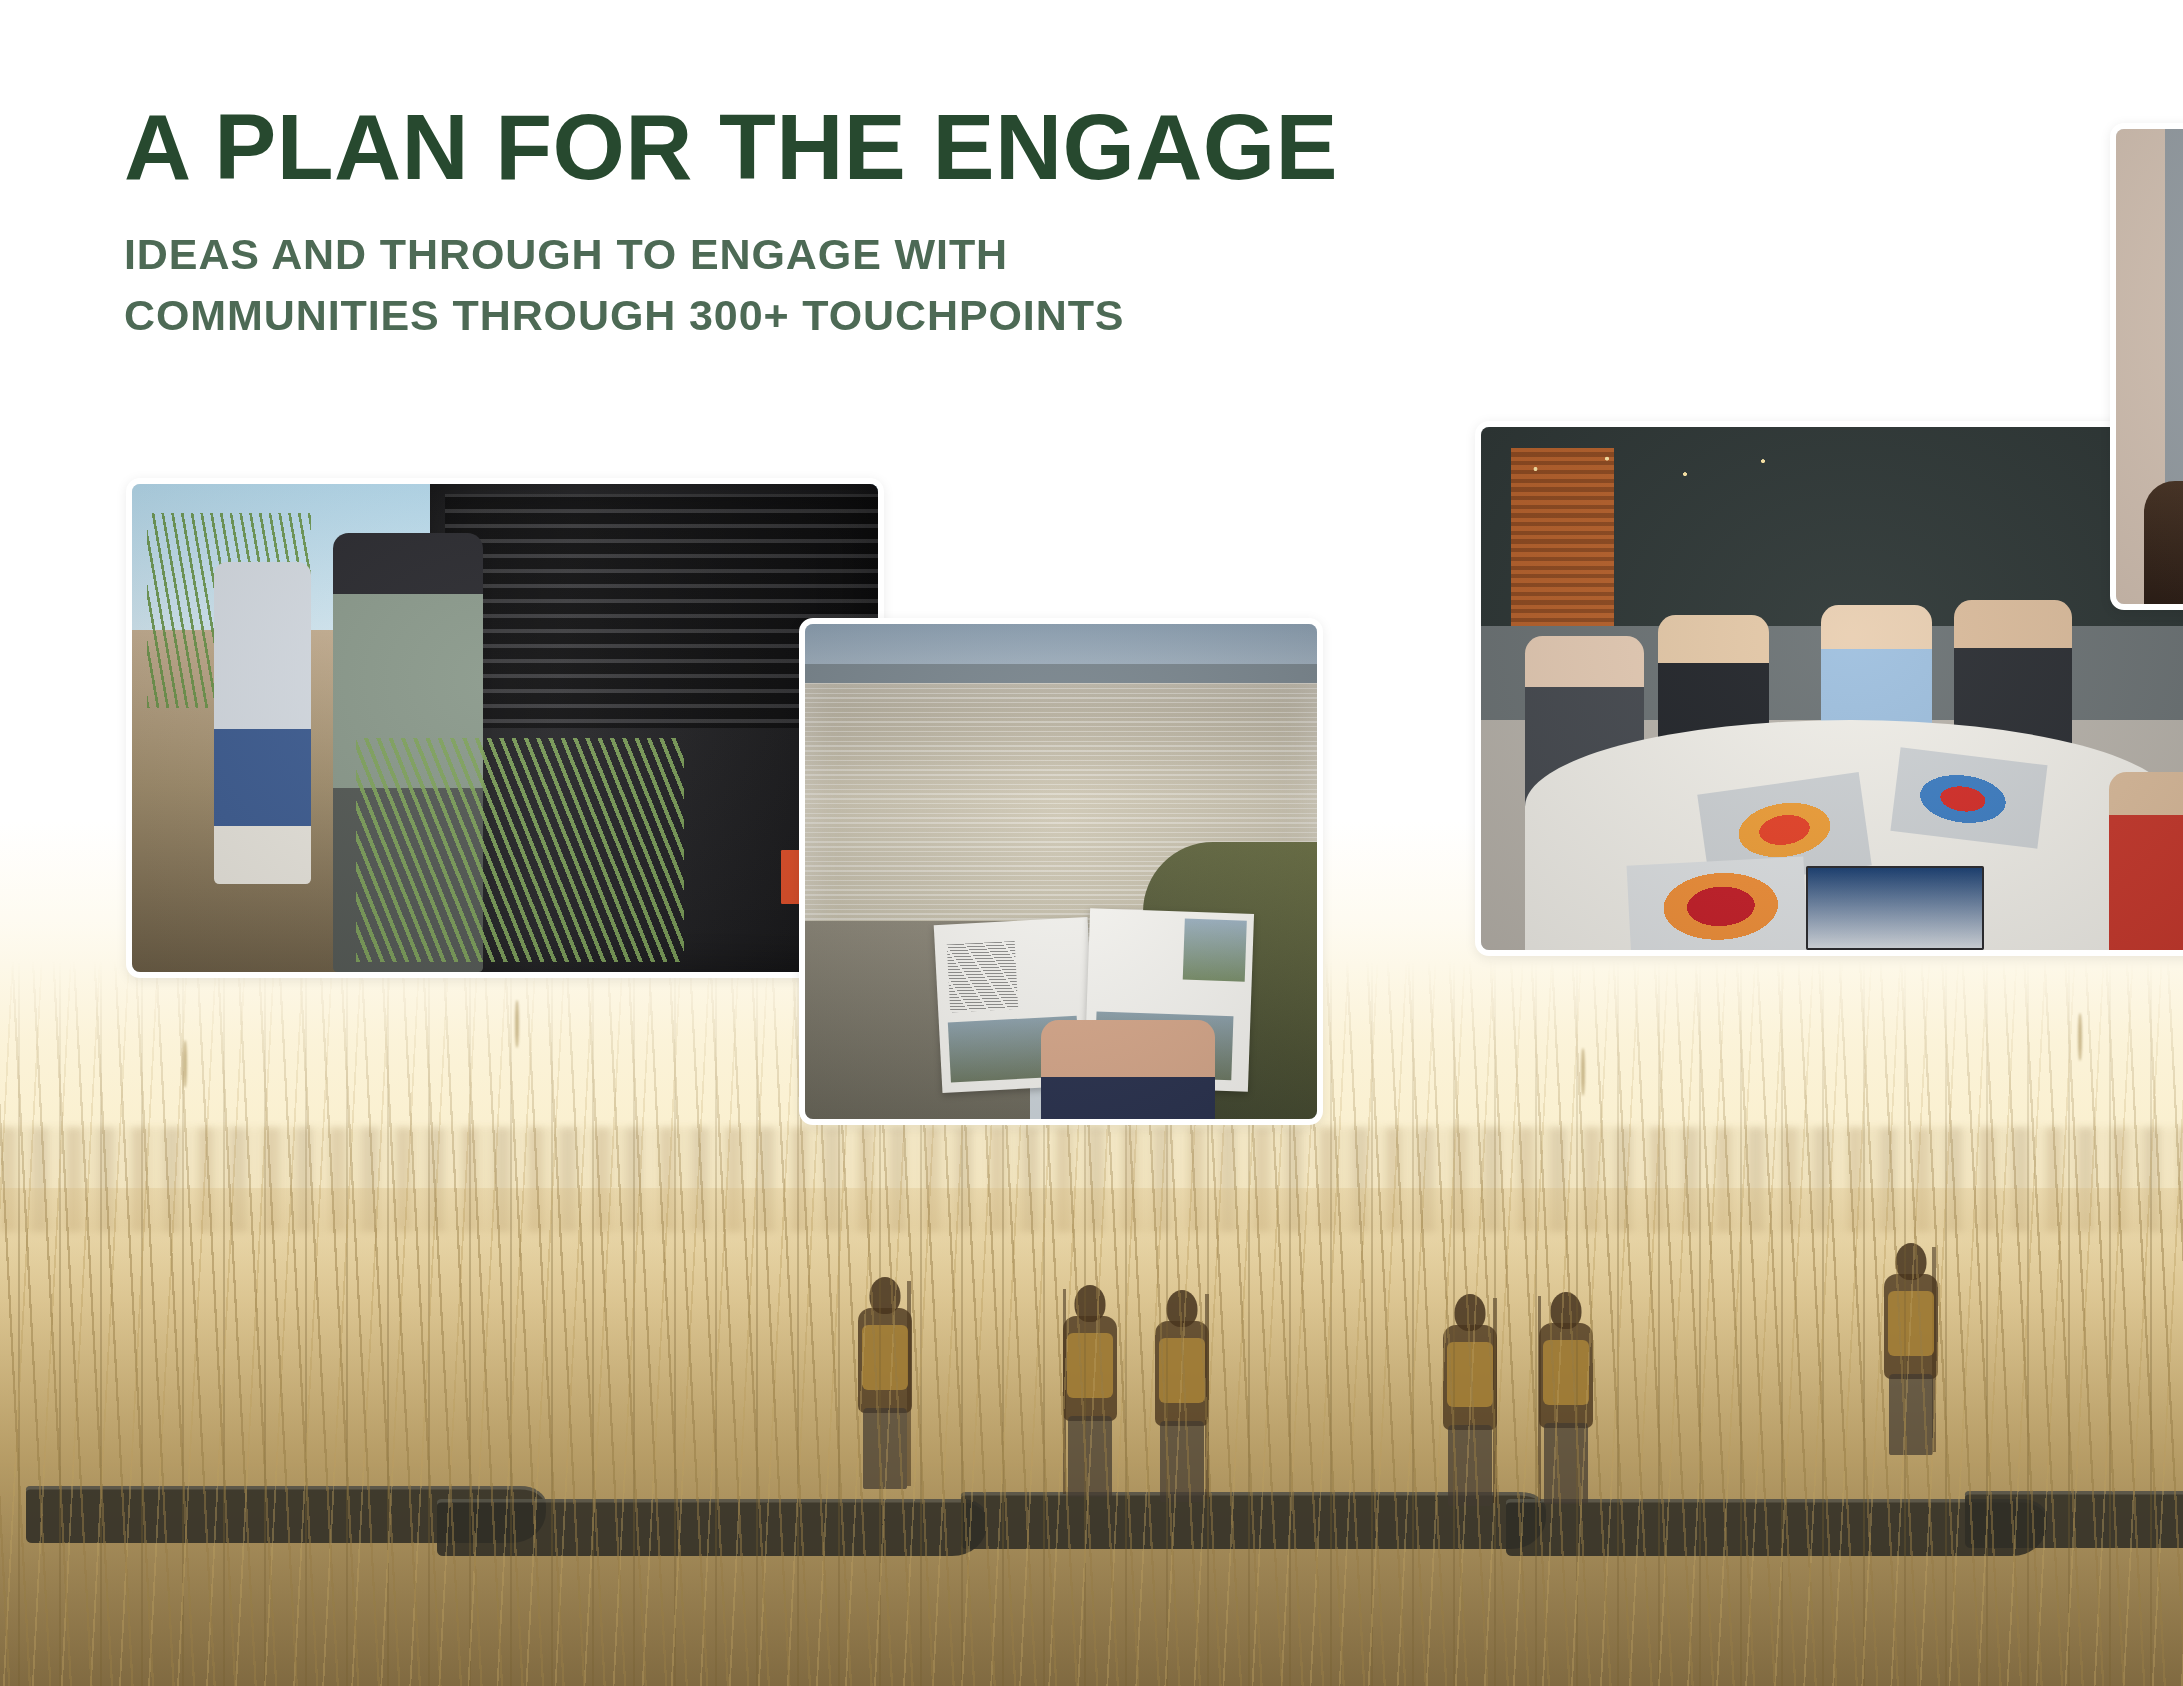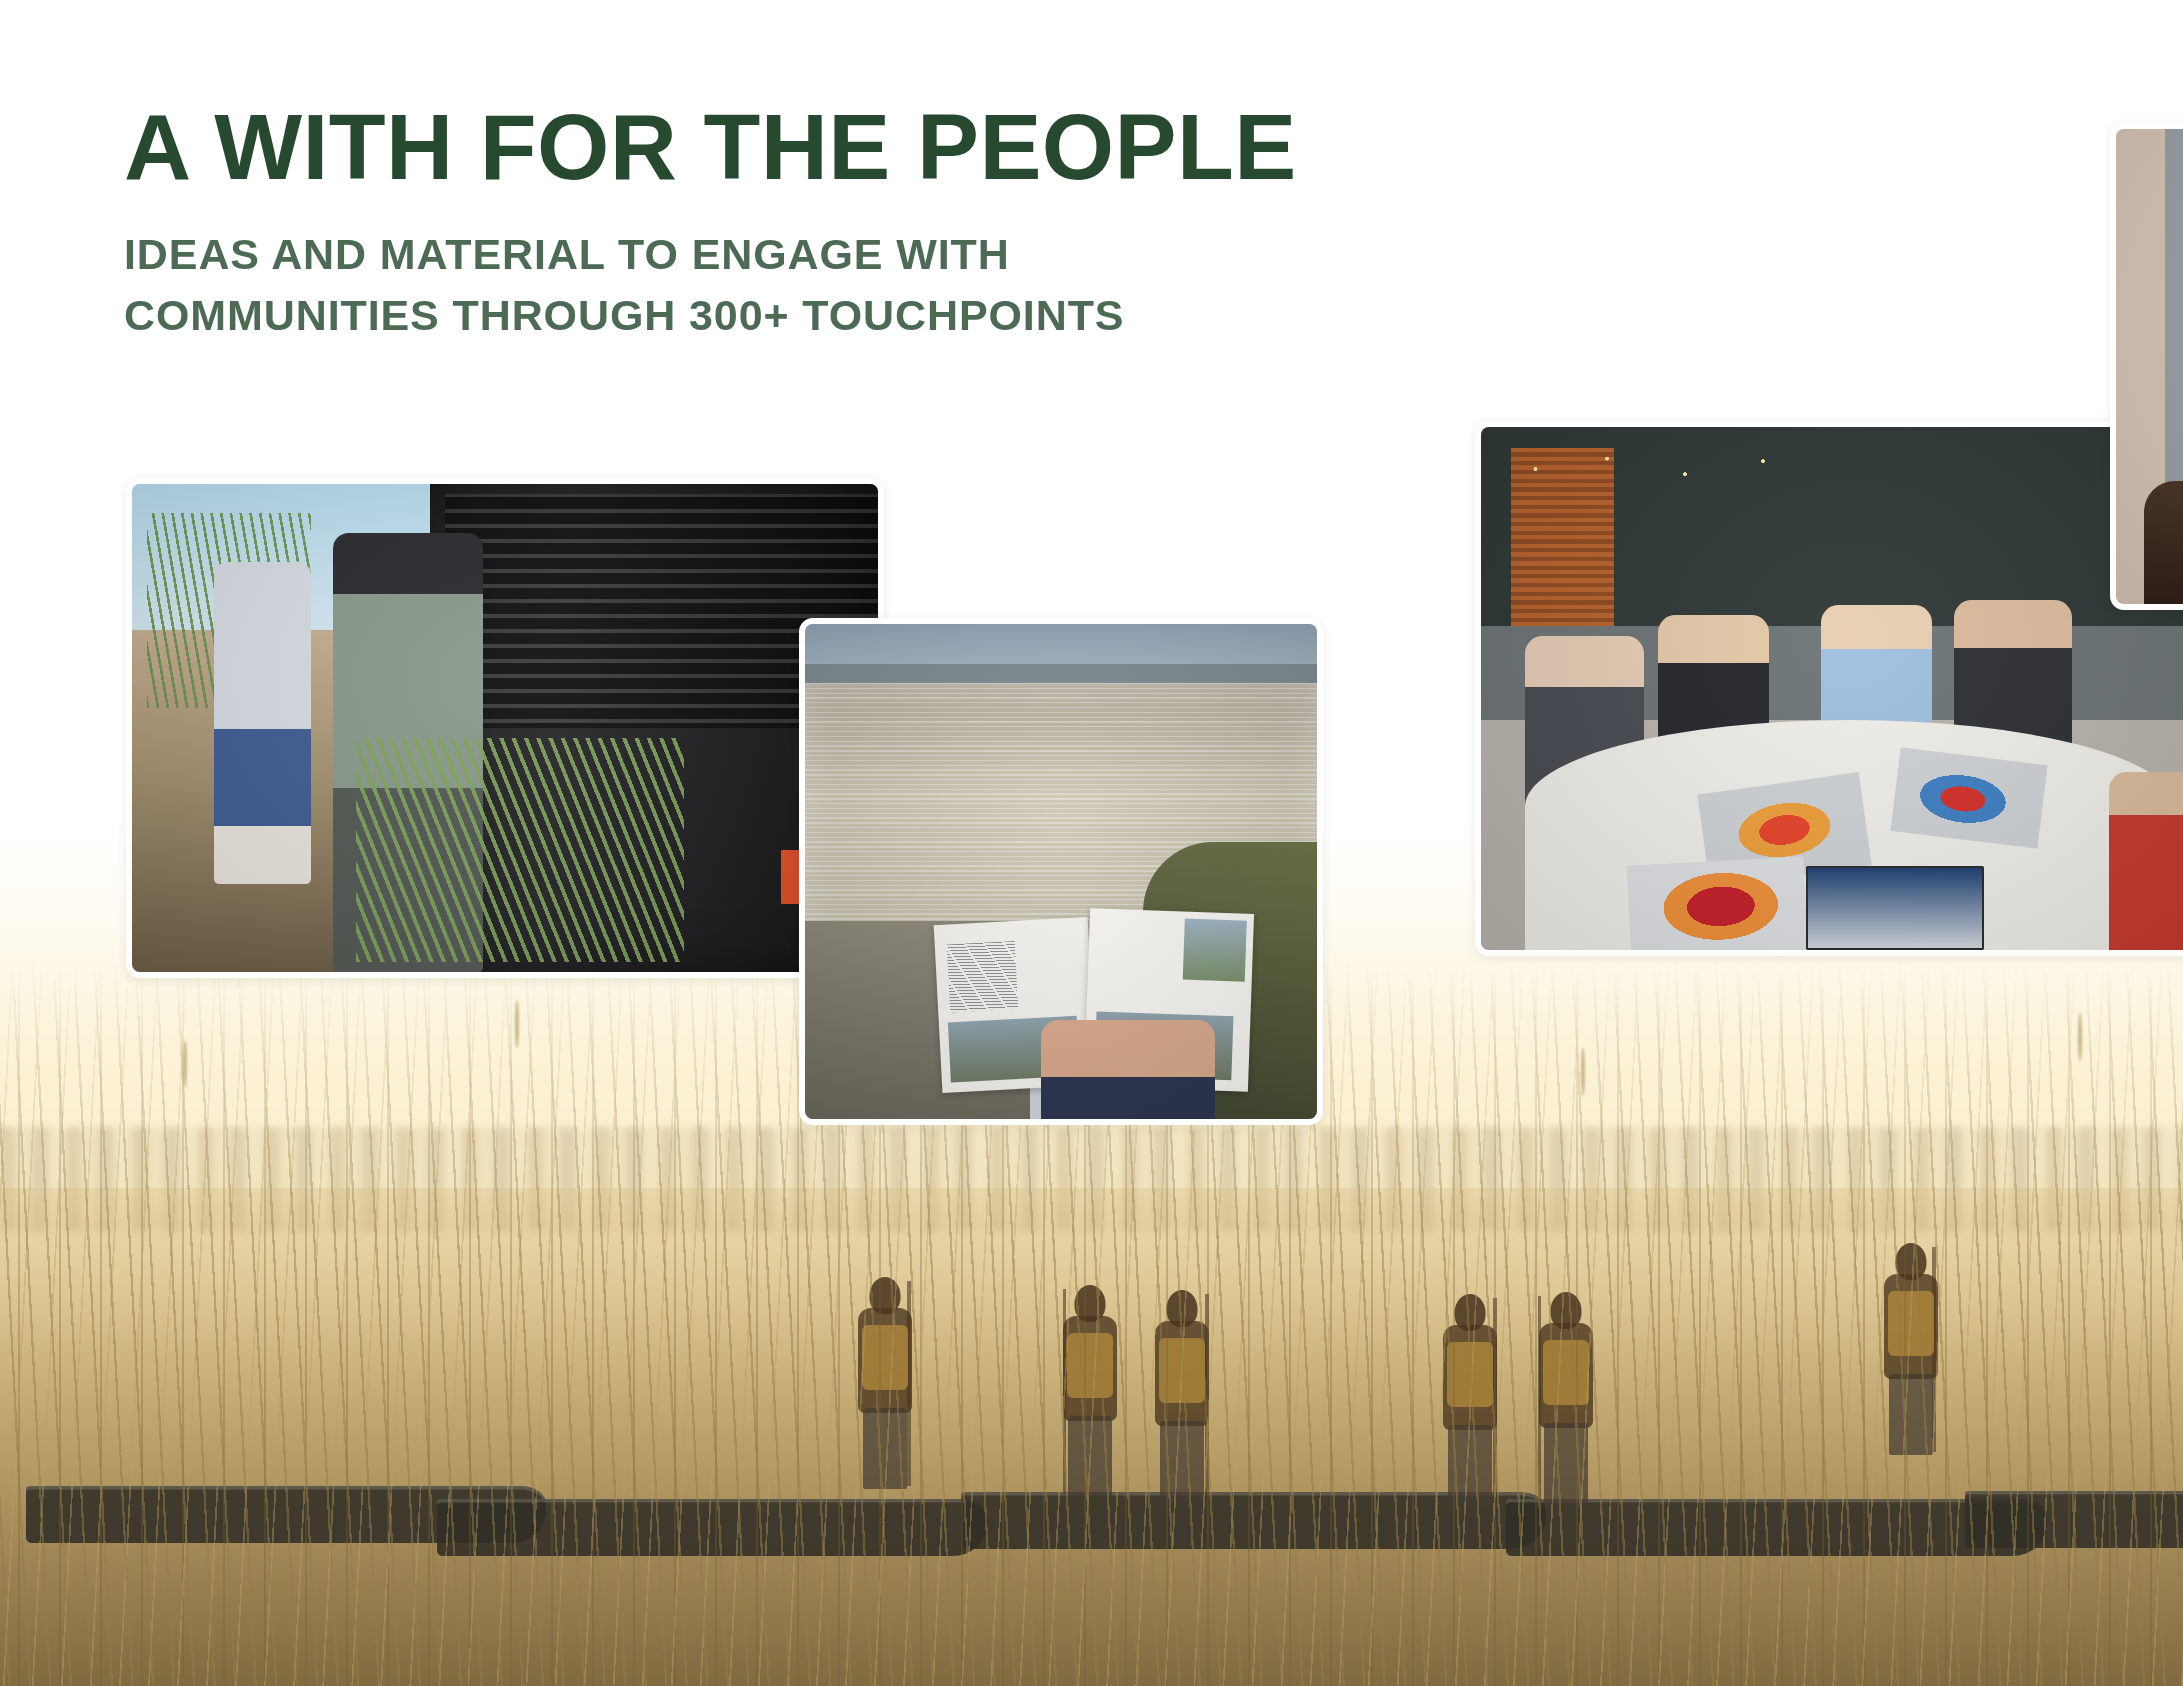--- a/index.html
+++ b/index.html
@@ -358,23 +358,23 @@
     <div class="reed-seed" style="left:183px;  top:245px;"></div>
     <div class="reed-seed" style="left:515px; top:205px;"></div>
     <div class="reed-seed" style="left:821px; top:262px;"></div>
     <div class="reed-seed" style="left:1205px; top:227px;"></div>
     <div class="reed-seed" style="left:1581px; top:253px;"></div>
     <div class="reed-seed" style="left:2078px; top:218px;"></div>
 
   </div>
 
   <div class="headline-block">
-    <h1 class="title">A WITH FOR THE PEOPLE</h1>
+    <h1 class="title">A PLAN FOR THE ENGAGE</h1>
     <div class="subtitle">
-      <span class="line">IDEAS AND MATERIAL TO ENGAGE WITH</span>
+      <span class="line">IDEAS AND THROUGH TO ENGAGE WITH</span>
       <span class="line">COMMUNITIES THROUGH 300+ TOUCHPOINTS</span>
     </div>
   </div>
 
   <div class="photo p1">
     <div class="inner">
       <span class="sky"></span>
         <span class="ground"></span>
       <span class="trailer"></span>
         <span class="slats"></span>

